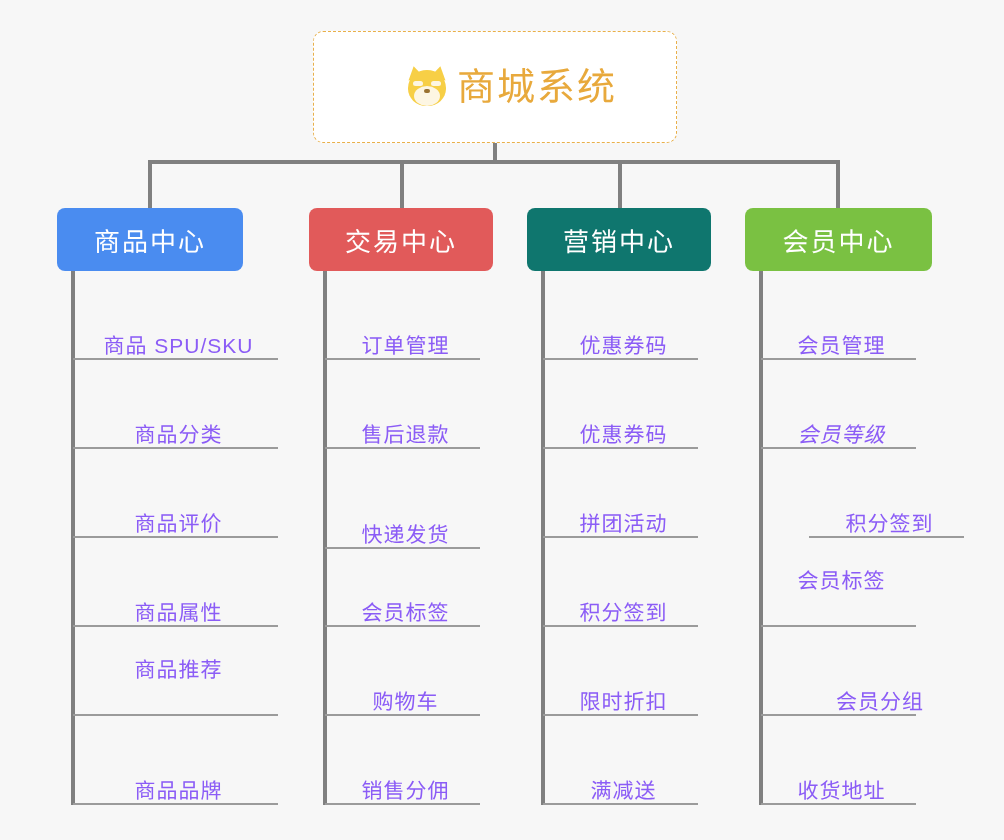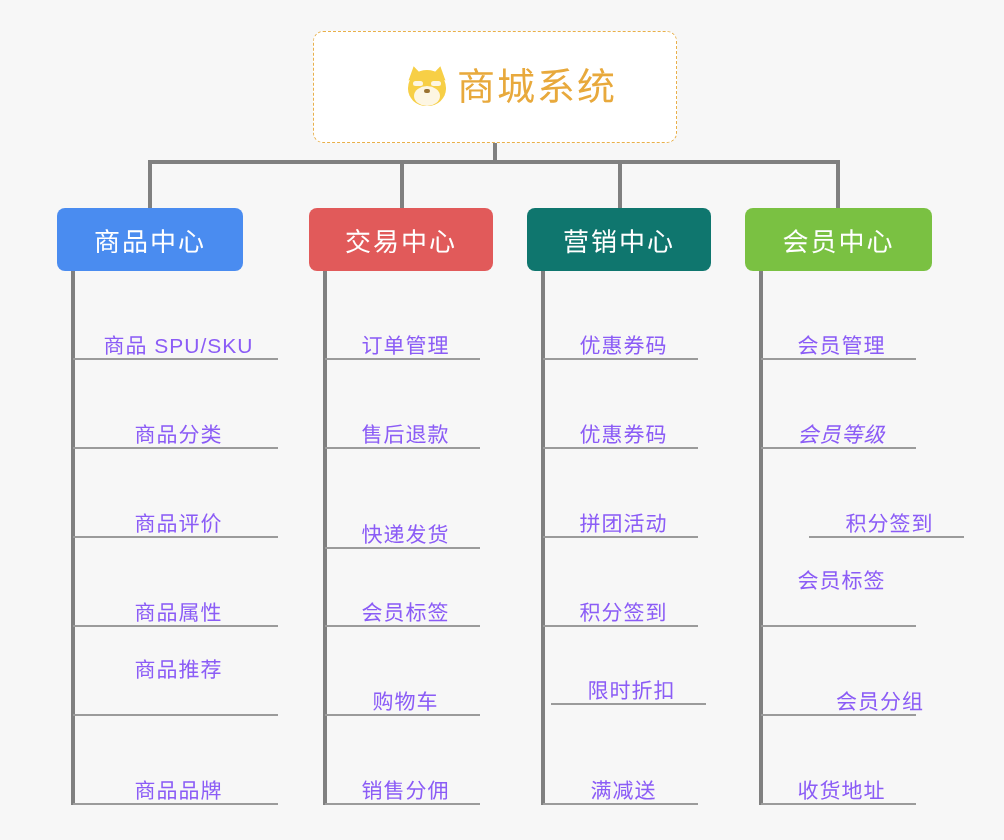--- a/index.html
+++ b/index.html
@@ -267,21 +267,21 @@
         <div class="leaf-rule" style="width: 155px; background: rgb(155, 155, 155);"></div>
       </div>
       <div class="leaf-item" style="top: 178px; width: 165px;">
         <span class="leaf-label">拼团活动</span>
         <div class="leaf-rule" style="width: 155px; background: rgb(155, 155, 155);"></div>
       </div>
       <div class="leaf-item" style="top: 267px; width: 165px;">
         <span class="leaf-label">积分签到</span>
         <div class="leaf-rule" style="width: 155px; background: rgb(155, 155, 155);"></div>
       </div>
-      <div class="leaf-item" style="top: 345px; width: 165px; margin-left: 8px;">
+      <div class="leaf-item" style="top: 356px; width: 165px;">
         <span class="leaf-label">限时折扣</span>
         <div class="leaf-rule" style="width: 155px; background: rgb(155, 155, 155);"></div>
       </div>
       <div class="leaf-item" style="top: 445px; width: 165px;">
         <span class="leaf-label">满减送</span>
         <div class="leaf-rule" style="width: 155px; background: rgb(155, 155, 155);"></div>
       </div>
     </div>
   <div class="leaf-column" style="left:759px;">
       <div class="leaf-spine" style="height: 534px; background: rgb(128, 128, 128);"></div>

